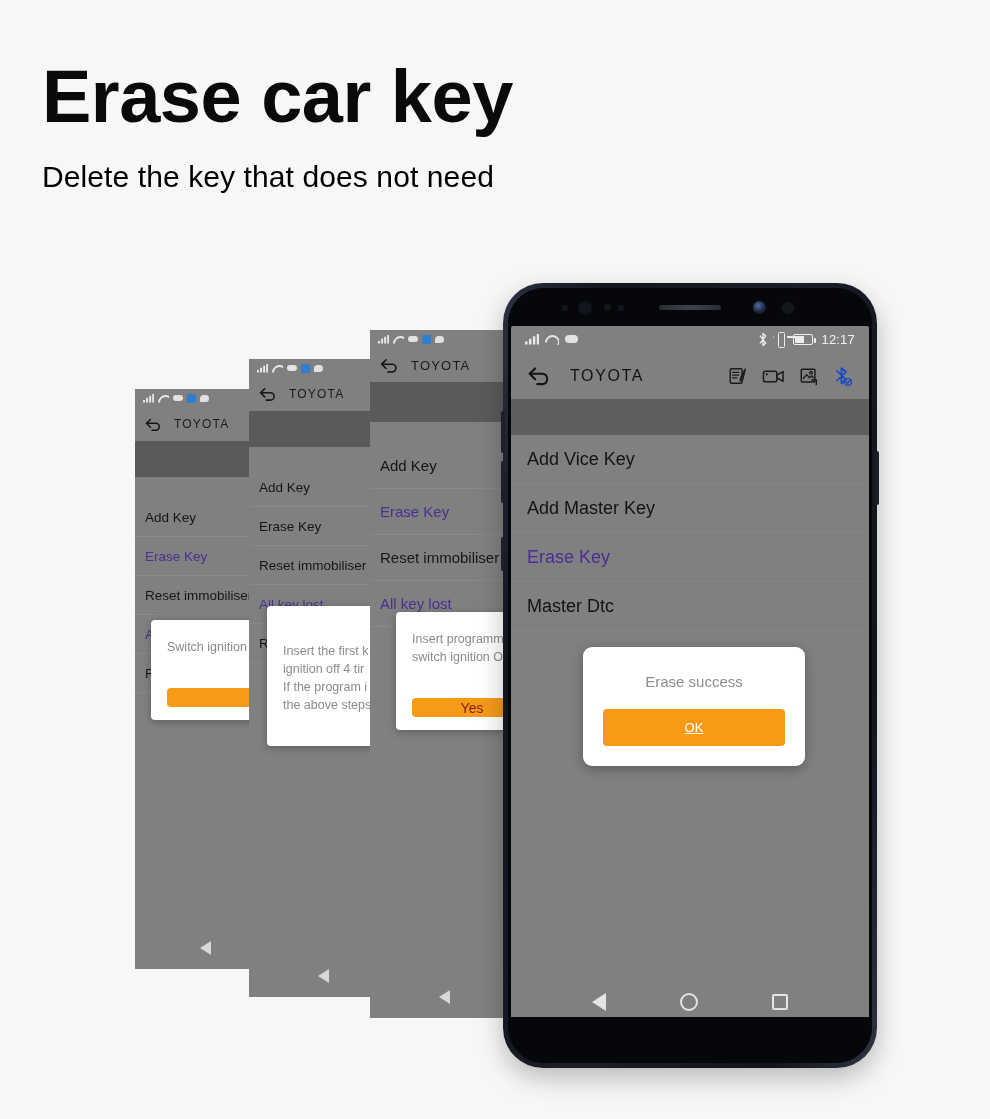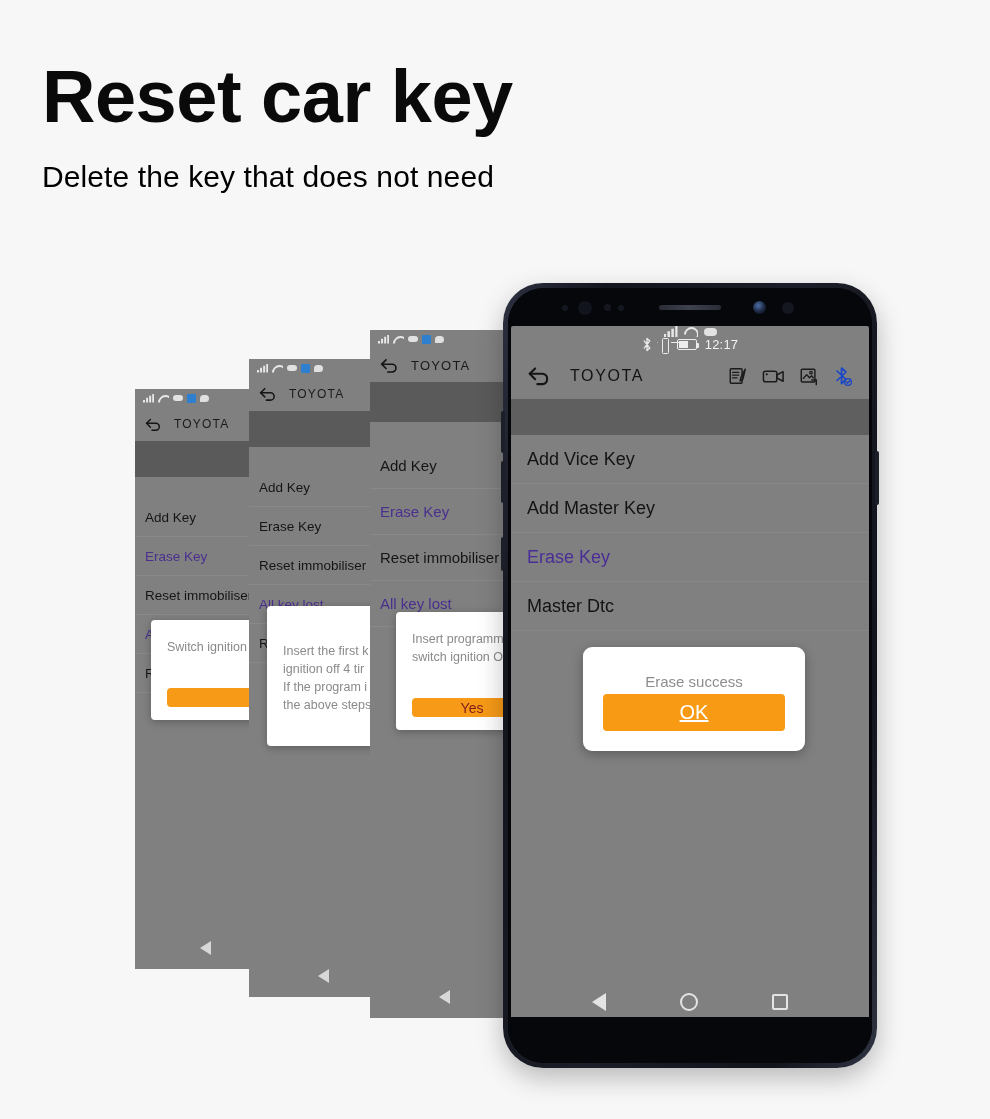--- a/index.html
+++ b/index.html
@@ -154,21 +154,21 @@
   }
   .vol-up   { left: -2px;  top: 128px; width: 4px; height: 42px; }
   .vol-dn   { left: -2px;  top: 178px; width: 4px; height: 42px; }
   .bixby    { left: -2px;  top: 254px; width: 4px; height: 34px; }
   .power    { right: -2px; top: 168px; width: 4px; height: 54px; }
 
   
   .m-status {
     height: 26px; display: flex; align-items: center;
     justify-content: space-between; padding: 0 14px;
-    color: #eaeaea; font-size: 12.5px; flex-direction: column;
+    color: #eaeaea; font-size: 12.5px;
   }
   .m-status .left, .m-status .right { display: flex; align-items: center; gap: 6px; }
   .m-status .time { font-size: 13px; letter-spacing: 0.2px; color: #f2f2f2; margin-left: 2px; }
   .batt {
     width: 20px; height: 11px; border: 1.6px solid #ededed; border-radius: 2px;
     position: relative; display: inline-block;
   }
   .batt::after {
     content:""; position:absolute; right:-3.5px; top:3px;
     width:2px; height:5px; background:#ededed; border-radius:0 1px 1px 0;
@@ -217,32 +217,32 @@
 
   
   .m-dialog {
     position: absolute; left: 72px; top: 321px;
     width: 222px; background: #fff; border-radius: 9px;
     box-shadow: 0 3px 12px rgba(0,0,0,0.3);
     padding: 26px 20px 20px 20px; text-align: center;
   }
   .m-dialog .msg { font-size: 15px; color: #8d8d8d; }
   .m-dialog .okbtn {
-    margin-top: 4px; height: 37px; background: #f89a14;
-    border-radius: 4px; color: #fff; font-size: 20px;
+    margin-top: 19px; height: 37px; background: #f89a14;
+    border-radius: 4px; color: #fff; font-size: 13px;
     display: flex; align-items: center; justify-content: center; text-decoration: underline;
   }
   svg { display: block; }
 </style>
 </head>
 <body>
 
 <div class="page">
 
-  <div class="headline">Reset car key</div>
+  <div class="headline">Erase car key</div>
   <div class="subhead">Delete the key that does not need</div>
 
   <div class="ghost" style="left:135px; top:389px; width:140px; height:580px;">
     <div class="statusbar">
       <span class="ic sig"></span>
       <span class="ic wifi"></span>
       <span class="ic cloudlet"></span>
       <span class="ic sq-ico blue"></span>
       <span class="ic bubble"></span>
     </div>

